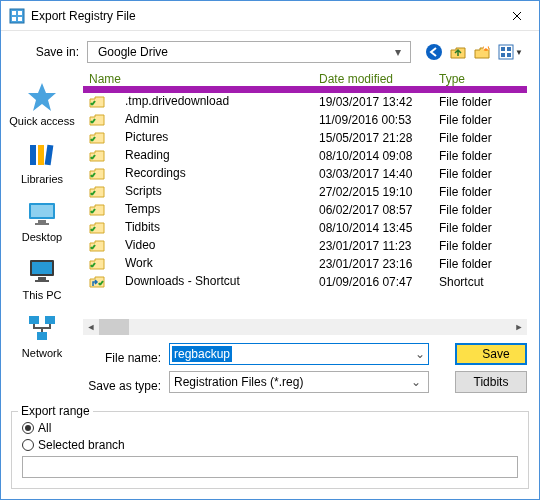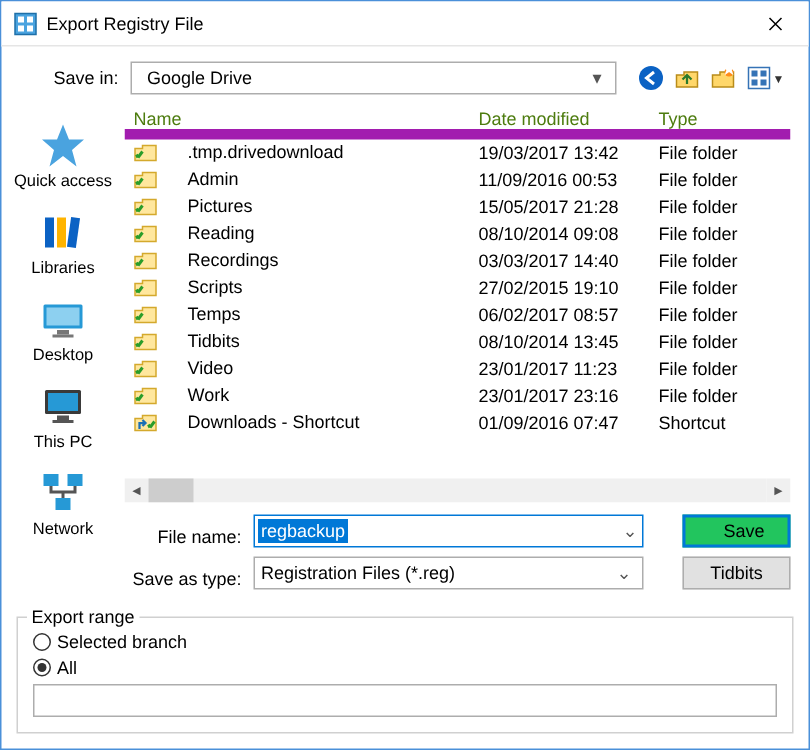--- a/index.html
+++ b/index.html
@@ -37,21 +37,21 @@
 .h-sb-thumb { position: absolute; left: 0; top: 0; height: 16px; width: 30px; background: #cdcdcd; }
 .h-sb-arrow { width: 16px; height: 16px; background: #f0f0f0; display: flex; align-items: center; justify-content: center; font-size: 9px; color: #555; }
 .form-rows { padding: 8px 0 8px 0; }
 .form-row { display: flex; align-items: flex-end; gap: 8px; margin-bottom: 6px; }
 .form-row .lbl { width: 78px; }
 .form-row .combo { width: 260px; flex: none; gap: 16px; }
 .input-filename { border: 1px solid #0078d7; height: 22px; width: 260px; padding: 0; display: flex; align-items: center; position: relative; }
 .input-filename .val { background: #0078d7; color: #fff; padding: 1px 2px; margin-left: 2px; }
 .input-filename .drop { margin-left: auto; width: 16px; text-align: center; color: #555; }
 .btn { width: 72px; height: 22px; border: 1px solid #adadad; background: #e1e1e1; display: flex; align-items: center; justify-content: center; cursor: default; margin-left: auto; }
-.btn.primary { border: 2px solid #0078d7; background: #22c55e; padding-left: 10px; }
+.btn.primary { border: 2px solid #0078d7; background: #fde047; padding-left: 10px; }
 .export-group { margin: 4px 10px 10px 10px; border: 1px solid #d0d0d0; padding: 6px 10px 10px 10px; position: relative; }
 .export-group .legend { position: absolute; top: -8px; left: 6px; background: #fff; padding: 0 3px; }
 .radio-row { display: flex; align-items: center; gap: 4px; margin: 3px 0; }
 .radio { width: 12px; height: 12px; border: 1px solid #333; border-radius: 50%; display: inline-flex; align-items: center; justify-content: center; }
 .radio.checked::after { content: ""; width: 6px; height: 6px; background: #333; border-radius: 50%; }
 .branch-input { width: 100%; height: 22px; border: 1px solid #adadad; margin-top: 4px; background: #fff; }
 .gd-ico { background: linear-gradient(135deg,#0da960 33%,#ffcf00 33% 66%,#2684fc 66%); width: 16px; height: 14px; clip-path: polygon(30% 0,70% 0,100% 60%,85% 100%,15% 100%,0 60%); }
 </style>
 </head>
 <body>
@@ -330,23 +330,23 @@
           </div>
           <div class="btn">Tidbits</div>
         </div>
       </div>
     </div>
   </div>
 
   <div class="export-group">
     <span class="legend">Export range</span>
     <div class="radio-row">
+      <span class="radio checked"></span>
+      <span>All</span>
+    </div>
+    <div class="radio-row">
       <span class="radio"></span>
       <span>Selected branch</span>
     </div>
-    <div class="radio-row">
-      <span class="radio checked"></span>
-      <span>All</span>
-    </div>
     <div class="branch-input"></div>
   </div>
 
 </div>
 
 </body></html>

